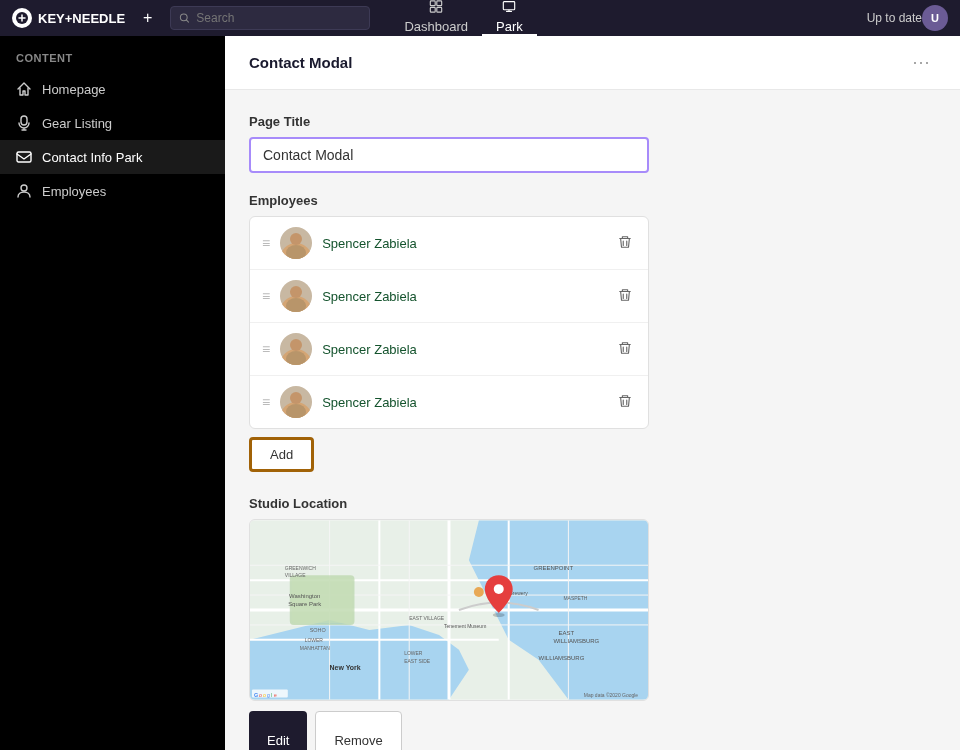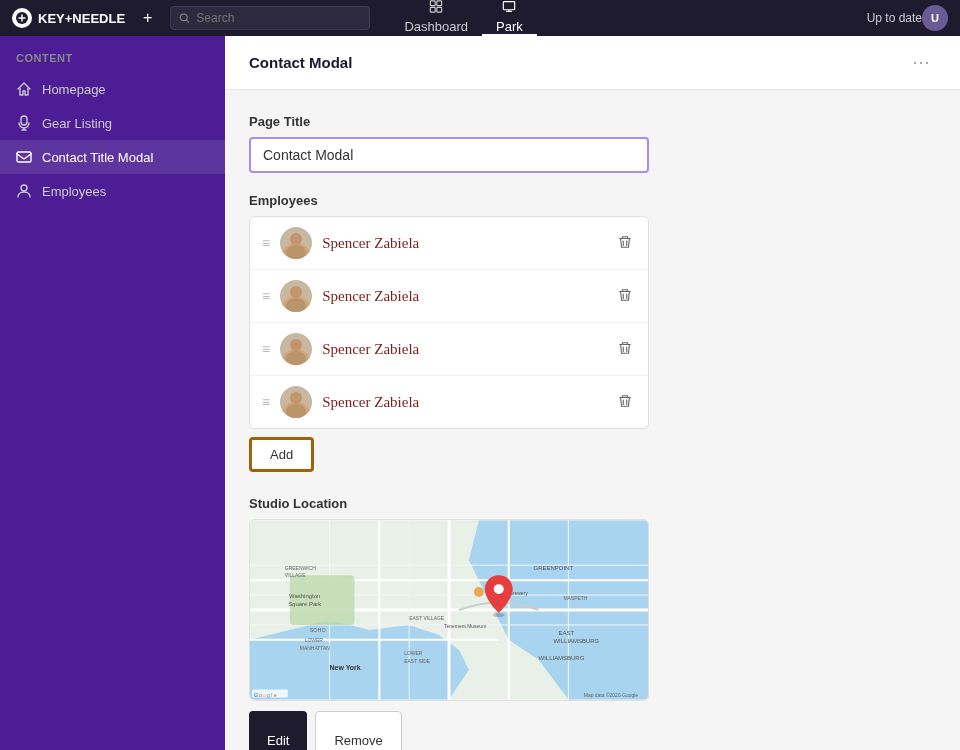--- a/index.html
+++ b/index.html
@@ -112,21 +112,21 @@
     
     .main-layout {
       display: flex;
       flex: 1;
       overflow: hidden;
     }
 
     
     .sidebar {
       width: 225px;
-      background: #4c1d95;
+      background: #000000;
       flex-shrink: 0;
       padding: 16px 0;
       overflow-y: auto;
     }
     .sidebar-section-title {
       color: #888;
       font-size: 11px;
       font-weight: 600;
       text-transform: uppercase;
       padding: 0 16px 8px;
@@ -236,23 +236,22 @@
       background: #c8b8a2;
       flex-shrink: 0;
       overflow: hidden;
       display: flex;
       align-items: center;
       justify-content: center;
     }
     .employee-avatar svg { width: 32px; height: 32px; }
     .employee-name {
       flex: 1;
-      font-size: 15px;
-      color: #7f1d1d;
-      font-family: Liberation Serif, serif;
+      font-size: 13px;
+      color: #14532d;
     }
     .employee-delete {
       color: #999;
       cursor: pointer;
       font-size: 14px;
       background: none;
       border: none;
       padding: 2px 4px;
     }
     .add-btn {
@@ -372,21 +371,21 @@
         <path d="M3 8a5 5 0 0010 0M8 13v2M6 15h4" stroke="currentColor" stroke-width="1.4" stroke-linecap="round"></path>
       </svg>
       <span>Gear Listing</span>
     </div>
 
     <div class="sidebar-item active">
       <svg viewBox="0 0 16 16" fill="none">
         <rect x="1" y="3" width="14" height="10" rx="1.5" stroke="currentColor" stroke-width="1.4"></rect>
         <path d="M1 5l7 5 7-5" stroke="currentColor" stroke-width="1.4" stroke-linecap="round"></path>
       </svg>
-      <span>Contact Title Modal</span>
+      <span>Contact Info Park</span>
     </div>
 
     <div class="sidebar-item">
       <svg viewBox="0 0 16 16" fill="none">
         <circle cx="8" cy="5" r="3" stroke="currentColor" stroke-width="1.4"></circle>
         <path d="M2 14c0-3 2.686-5 6-5s6 2 6 5" stroke="currentColor" stroke-width="1.4" stroke-linecap="round"></path>
       </svg>
       <span>Employees</span>
     </div>
   </aside>

